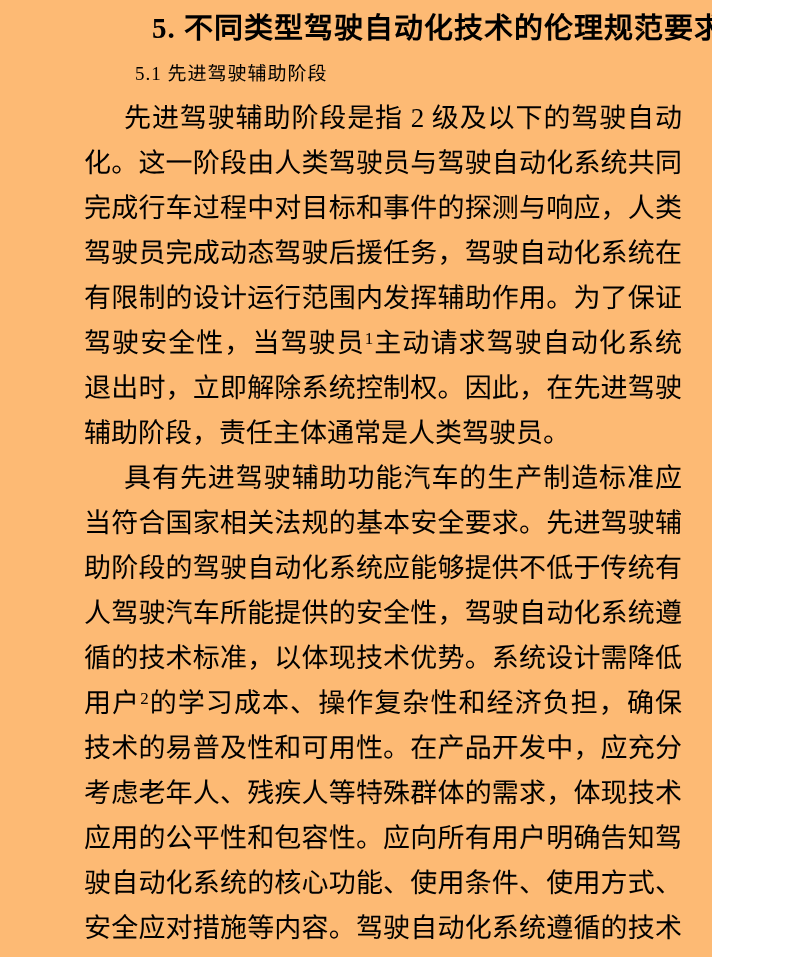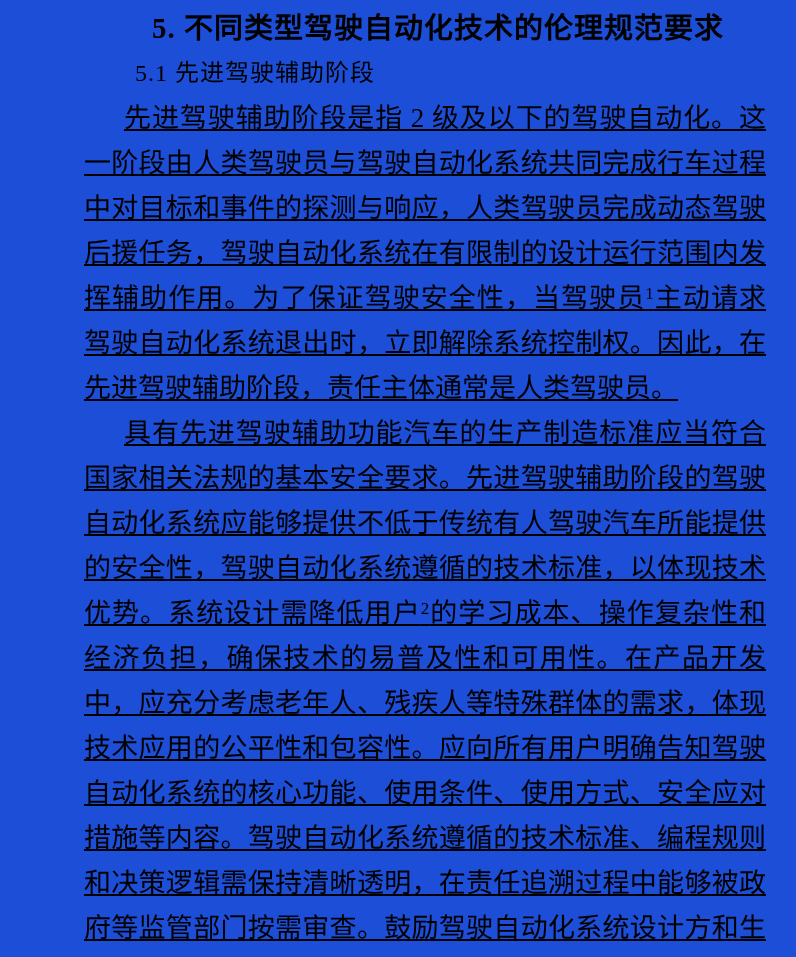--- a/index.html
+++ b/index.html
@@ -2,56 +2,55 @@
 <html lang="zh-CN"><head>
 <meta charset="utf-8">
 <style>
   html, body {
     margin: 0;
     padding: 0;
     background: #ffffff;
   }
   .page {
     position: relative;
-    width: 796px;
+    width: 712px;
     height: 957px;
     box-sizing: border-box;
-    background: #1d4ed8;
+    background: #fdba74;
     color: #000000;
     padding: 6px 30px 0 84px;
     overflow: hidden;
     font-family: "Liberation Serif", "DejaVu Serif", serif;
   }
   .section-heading {
     margin: 0;
     padding-left: 68px;
     font-size: 29px;
     font-weight: bold;
     line-height: 45px;
     letter-spacing: 1px;
     white-space: nowrap;
   }
   .subsection-heading {
     margin: 0;
     padding-left: 51px;
-    font-size: 24px;
+    font-size: 19px;
     font-weight: normal;
     line-height: 45px;
     letter-spacing: 1px;
     white-space: nowrap;
   }
   .body-paragraph {
     margin: 0;
     font-size: 27px;
     font-weight: normal;
     line-height: 45px;
     text-align: justify;
     text-justify: inter-character;
     text-indent: 40px;
-    text-decoration: underline;
   }
   .footnote-ref {
     font-size: 17px;
     line-height: 0;
     vertical-align: 8px;
   }
 </style>
 </head>
 <body>
 

